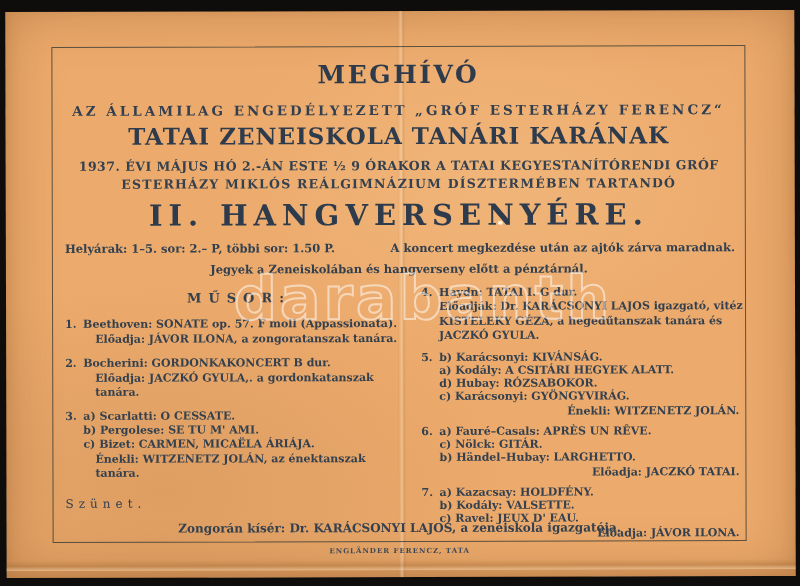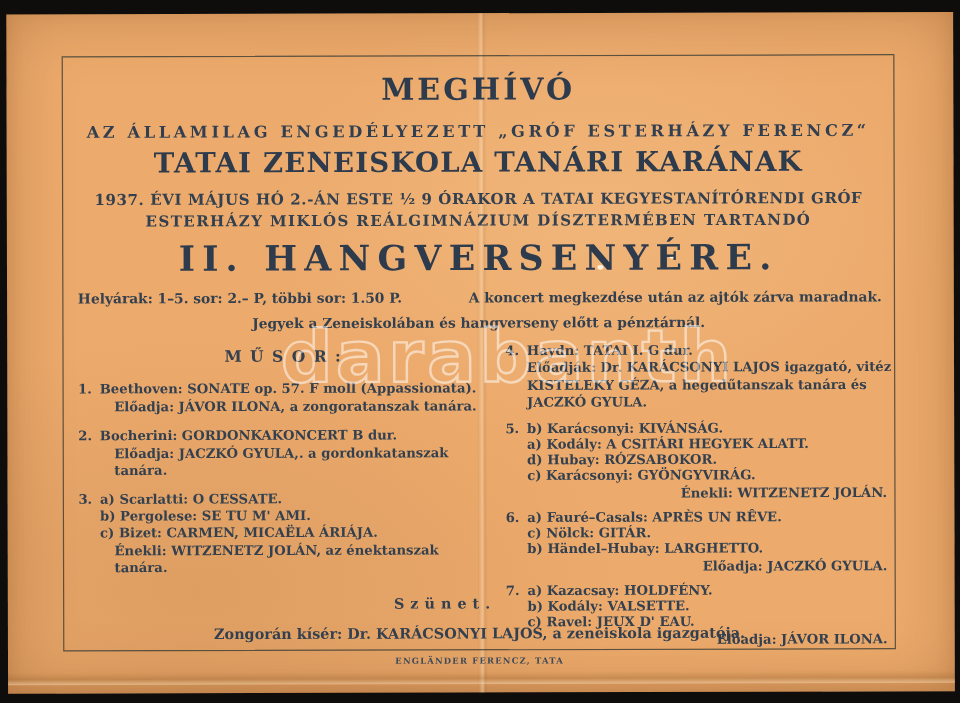--- a/index.html
+++ b/index.html
@@ -48,21 +48,21 @@
   .col-left{width:360px;padding-left:12px;box-sizing:border-box;}
   .col-right{width:330px;padding-left:8px;box-sizing:border-box;}
   .musor{text-align:center;font-size:13px;font-weight:bold;letter-spacing:7px;margin:4px 0 12px 0;}
   .item{display:flex;font-size:11px;font-weight:bold;line-height:14px;margin-bottom:10px;}
   .item .num{width:18px;flex:0 0 18px;}
   .item .body{flex:1;}
   .credit{padding-left:12px;margin-top:1px;}
   .col-right .item{line-height:13px;margin-bottom:7px;}
   .credit-block{margin-top:1px;line-height:14.5px;}
   .credit-right{text-align:right;padding-right:4px;margin-top:2px;}
-  .intermission{text-align:right;font-size:12px;font-weight:bold;letter-spacing:5px;margin-top:16px;}
+  .intermission{text-align:left;font-size:12px;font-weight:normal;letter-spacing:5px;margin-top:16px;}
   .accompanist{position:absolute;left:0;right:0;bottom:6px;text-align:center;font-size:12px;font-weight:bold;}
   .printer{position:absolute;left:0;top:535px;width:694px;text-align:center;font-size:7px;font-weight:bold;letter-spacing:1px;color:#3c4a5a;}
   .printer-wrap{position:absolute;left:46px;top:0;width:694px;height:566px;pointer-events:none;}
   .watermark{
     position:absolute;left:228px;top:252px;
     font-family:"DejaVu Sans","Liberation Sans",sans-serif;
     font-size:60px;font-weight:bold;letter-spacing:3px;
     color:transparent;
     -webkit-text-stroke:2px rgba(255,255,255,0.80);
     opacity:0.65;
@@ -146,21 +146,21 @@
             <div class="credit-right">Énekli: WITZENETZ JOLÁN.</div>
           </span>
         </div>
 
         <div class="item">
           <span class="num">6.</span>
           <span class="body">
             <div>a) Fauré–Casals: APRÈS UN RÊVE.</div>
             <div>c) Nölck: GITÁR.</div>
             <div>b) Händel–Hubay: LARGHETTO.</div>
-            <div class="credit-right">Előadja: JACZKÓ GYULA.</div>
+            <div class="credit-right">Előadja: JACZKÓ TATAI.</div>
           </span>
         </div>
 
         <div class="item">
           <span class="num">7.</span>
           <span class="body">
             <div>a) Kazacsay: HOLDFÉNY.</div>
             <div>b) Kodály: VALSETTE.</div>
             <div>c) Ravel: JEUX D' EAU.</div>
             <div class="credit-right">Előadja: JÁVOR ILONA.</div>

